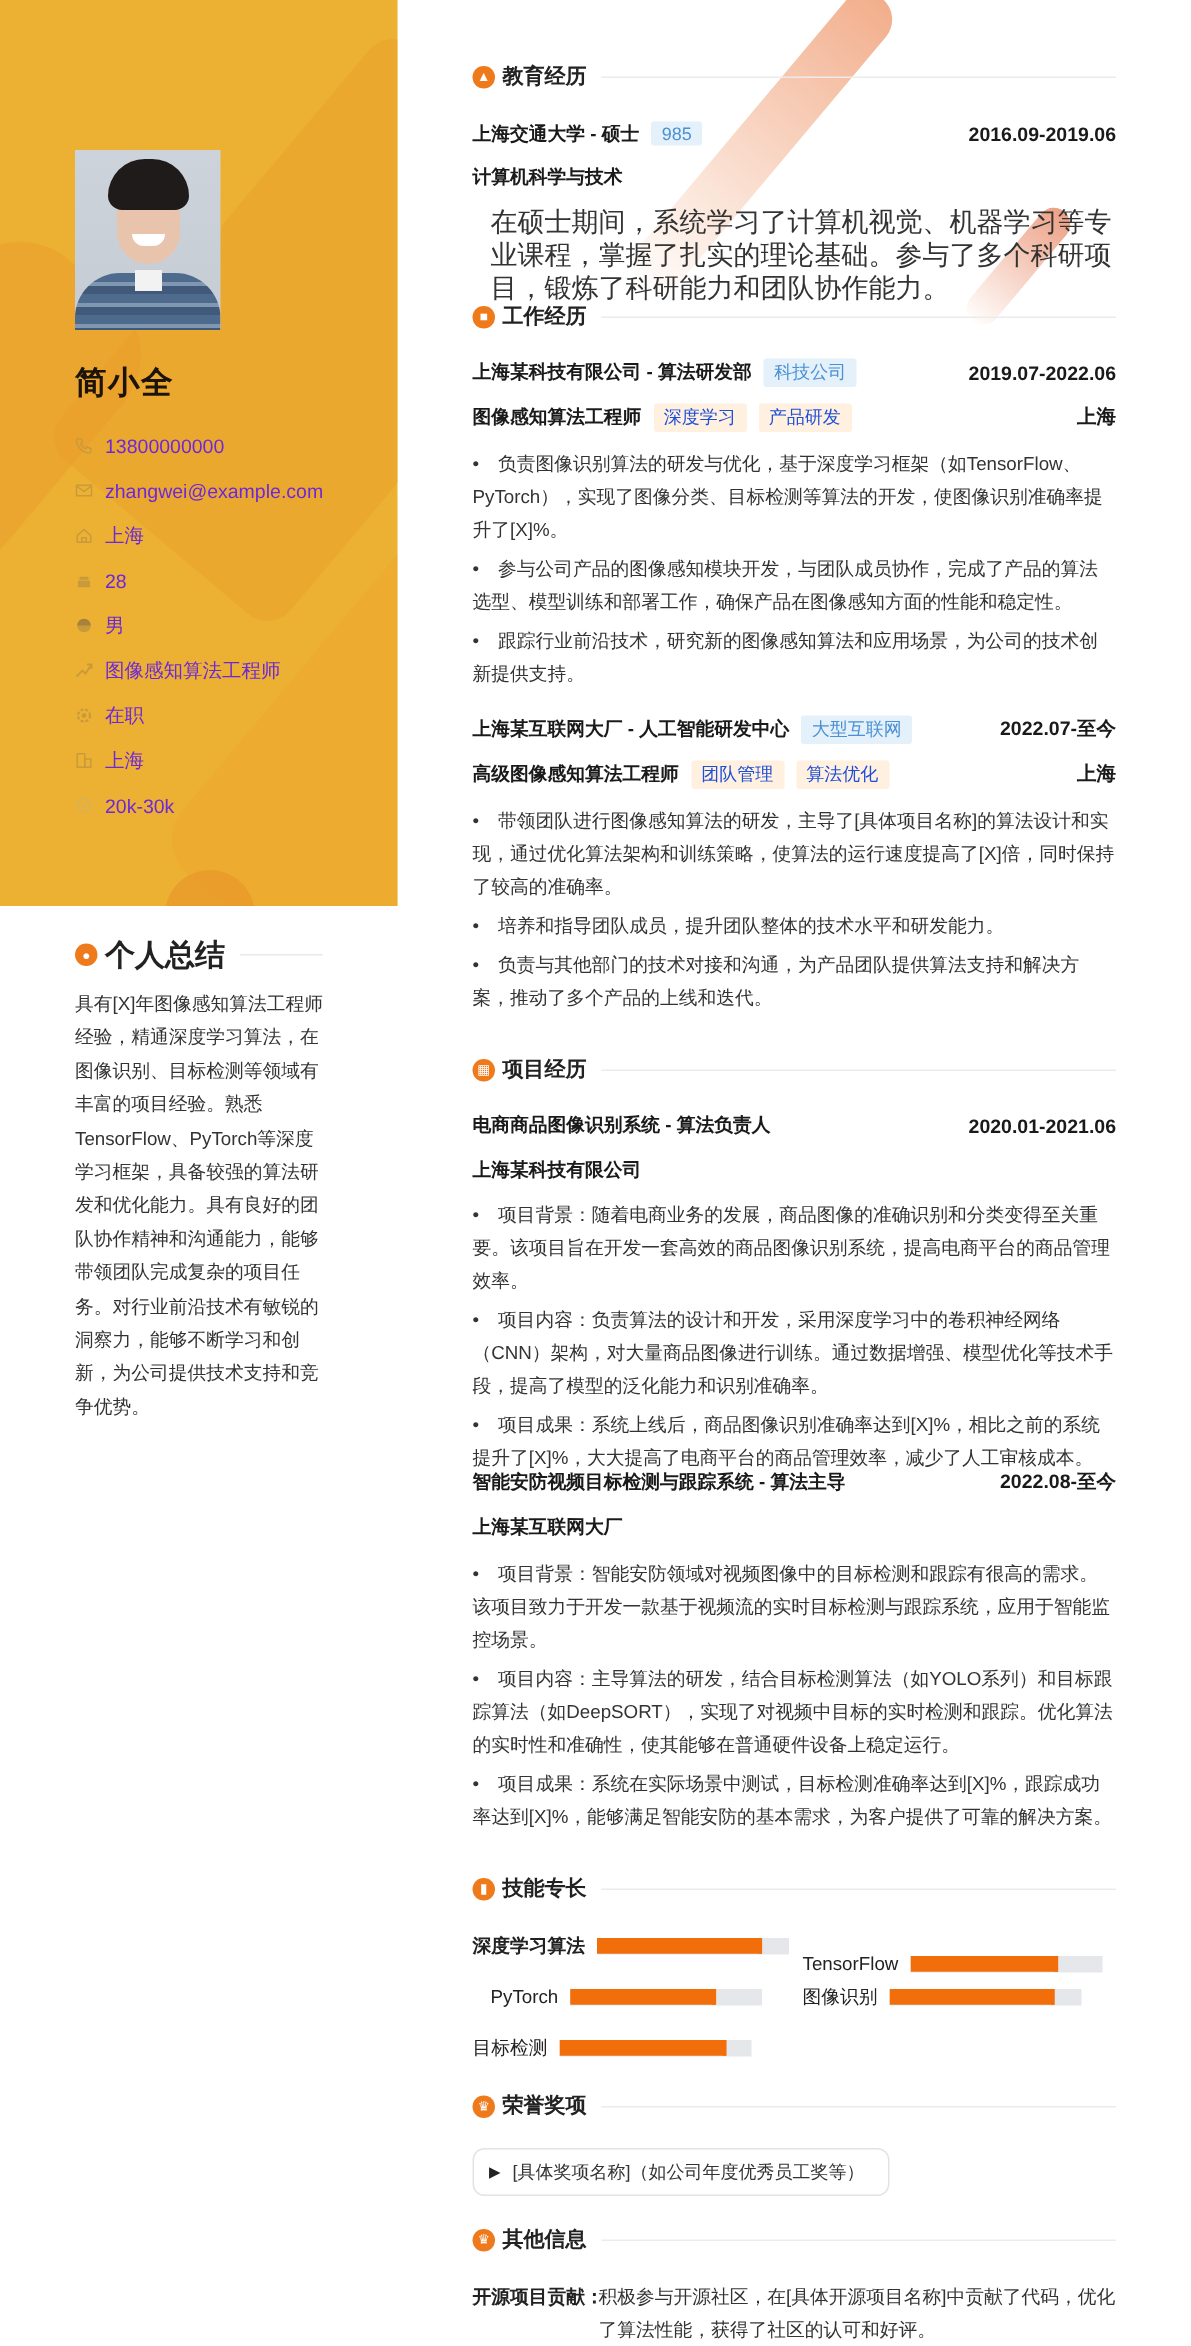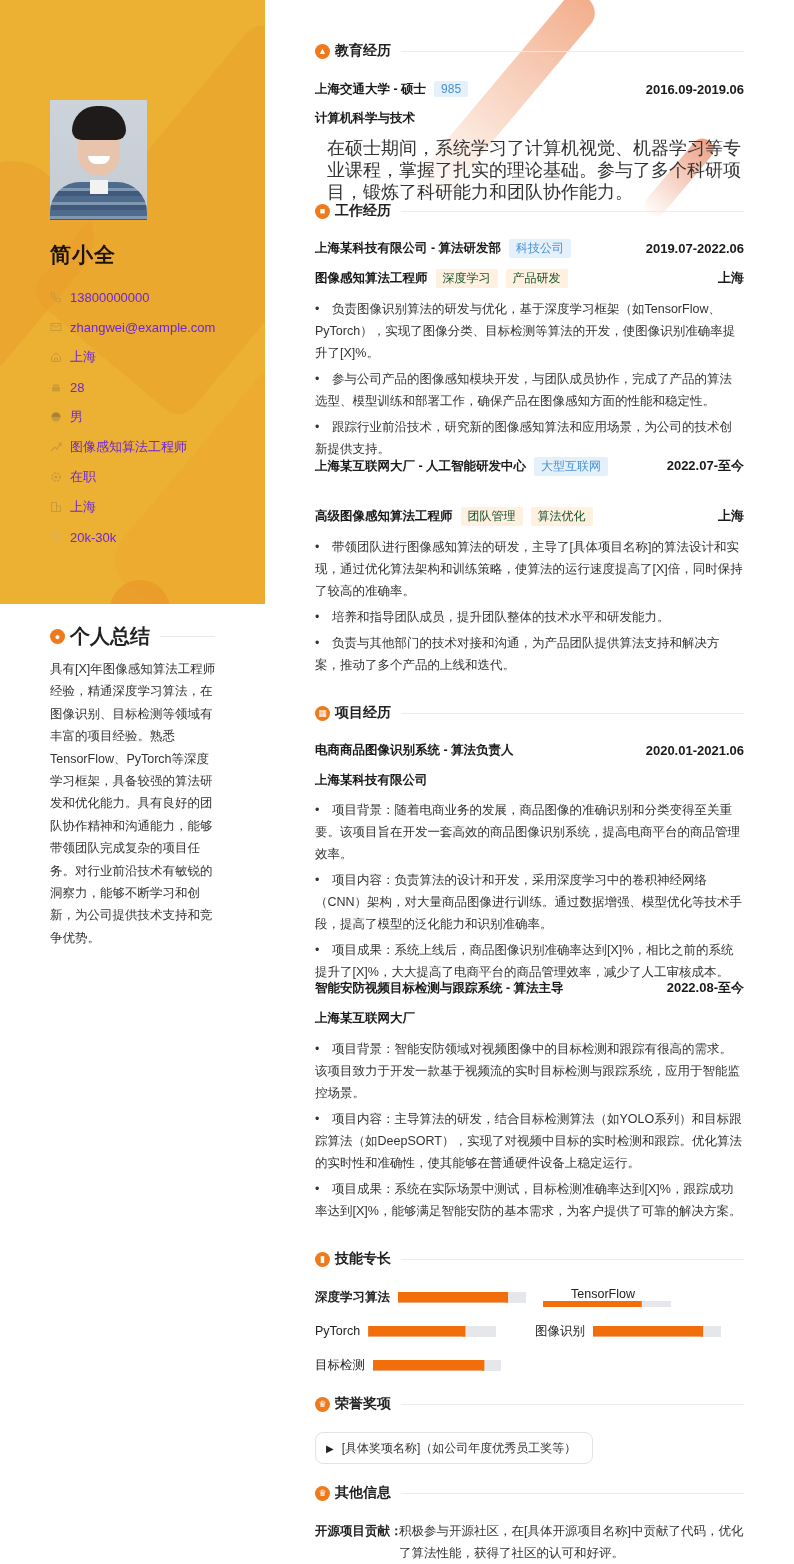--- a/index.html
+++ b/index.html
@@ -50,21 +50,21 @@
   .section-title { position: absolute; left: 0; display: flex; align-items: center; width: 429px; height: 20px; }
   .sec-ico { width: 15px; height: 15px; border-radius: 50%; background: #ee7a1c; display: inline-flex; align-items: center; justify-content: center; color: #fff; font-size: 9px; margin-right: 5px; flex: none; }
   .section-title .t { font-size: 14px; font-weight: bold; color: #222; white-space: nowrap; }
   .section-title .line { flex: 1; height: 1px; background: #ebebeb; margin-left: 10px; }
 
   .row { position: absolute; left: 0; width: 429px; display: flex; align-items: center; font-size: 12.5px; color: #1a1a1a; font-weight: bold; height: 20px; }
   .row .spacer { flex: 1; }
   .row .right { font-weight: bold; font-size: 13px; }
   .tag { display: inline-block; font-weight: normal; font-size: 12px; padding: 1px 7px; margin-left: 8px; border-radius: 2px; }
   .tag.blue { background: #e4f1fb; color: #4a90d2; }
-  .tag.orange { background: #fff0e0; color: #14532d; }
+  .tag.orange { background: #fff0e0; color: #1d4ed8; }
 
   .para { position: absolute; left: 12px; width: 429px; font-size: 18px; line-height: 22px; color: #333; }
   .bullets { position: absolute; left: 0; width: 429px; list-style: none; }
   .bullets li { font-size: 12.5px; line-height: 22px; color: #333; margin-bottom: 4px; }
   .bullets li .dot { display: inline-block; width: 17px; }
 
   .skills { position: absolute; left: 0; top: 1287px; width: 429px; }
   .skill { position: absolute; display: flex; align-items: center; height: 20px; font-size: 12.5px; color: #222; }
   .skill .bar { height: 11px; width: 128px; background: #e5e7ea; margin-left: 8px; position: relative; overflow: hidden; }
   .skill .fill { position: absolute; left: 0; top: 0; height: 100%; background: #f26e0a; clip-path: polygon(0 0, 100% 0, calc(100% - 0px) 100%, 0 100%); }
@@ -226,21 +226,21 @@
     <span class="tag orange">产品研发</span>
     <span class="spacer"></span>
     <span class="right">上海</span>
   </div>
   <ul class="bullets" style="top:298px;">
     <li><span class="dot">•</span><span>负责图像识别算法的研发与优化，基于深度学习框架（如TensorFlow、PyTorch），实现了图像分类、目标检测等算法的开发，使图像识别准确率提升了[X]%。</span></li>
     <li><span class="dot">•</span><span>参与公司产品的图像感知模块开发，与团队成员协作，完成了产品的算法选型、模型训练和部署工作，确保产品在图像感知方面的性能和稳定性。</span></li>
     <li><span class="dot">•</span><span>跟踪行业前沿技术，研究新的图像感知算法和应用场景，为公司的技术创新提供支持。</span></li>
   </ul>
 
-  <div class="row" style="top:456px;">
+  <div class="row" style="top:476px;">
     <span>上海某互联网大厂 - 人工智能研发中心</span>
     <span class="tag blue">大型互联网</span>
     <span class="spacer"></span>
     <span class="right">2022.07-至今</span>
   </div>
   <div class="row" style="top:506px;">
     <span>高级图像感知算法工程师</span>
     <span class="tag orange">团队管理</span>
     <span class="tag orange">算法优化</span>
     <span class="spacer"></span>
@@ -290,27 +290,27 @@
     <span class="t">技能专长</span>
     <span class="line"></span>
   </div>
   <div class="skills">
     <div class="skill" style="left:0; top:0;font-weight:bold;">
       <span>深度学习算法</span>
       <div class="bar">
           <div class="fill" style="width:86%;"></div>
         </div>
     </div>
-    <div class="skill" style="left:220px; top:0;flex-direction:column;">
+    <div class="skill" style="left:220px; top:12px;">
       <span>TensorFlow</span>
       <div class="bar">
           <div class="fill" style="width:77%;"></div>
         </div>
     </div>
-    <div class="skill" style="left:0; top:34px;">
+    <div class="skill" style="left:12px; top:34px;">
       <span>PyTorch</span>
       <div class="bar">
           <div class="fill" style="width:76%;"></div>
         </div>
     </div>
     <div class="skill" style="left:220px; top:34px;">
       <span>图像识别</span>
       <div class="bar">
           <div class="fill" style="width:86%;"></div>
         </div>

